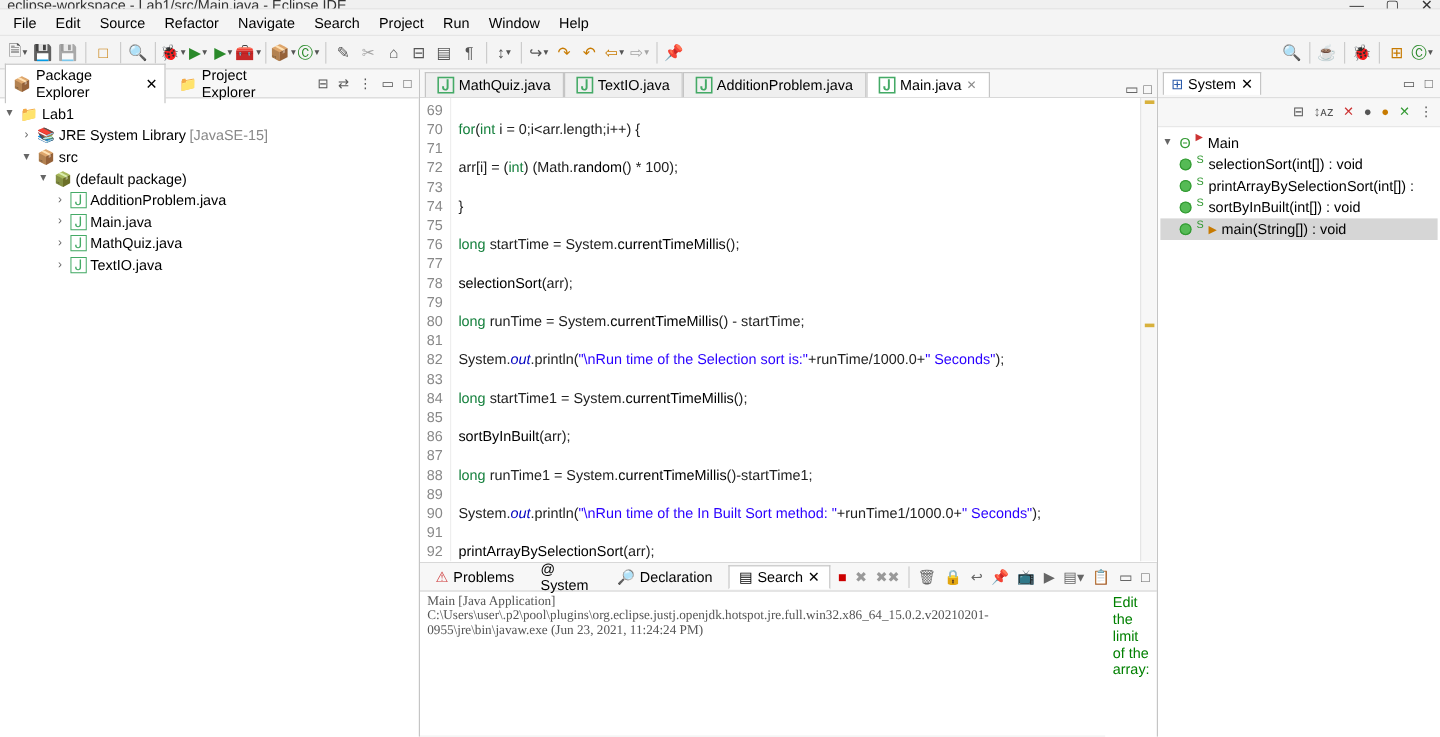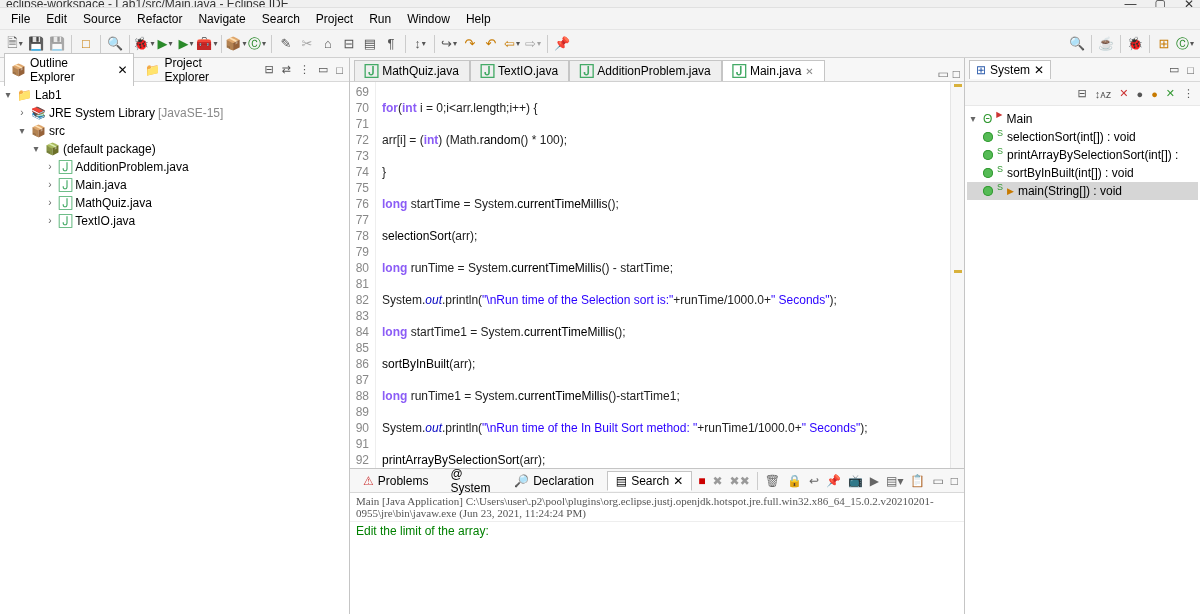--- a/index.html
+++ b/index.html
@@ -34,39 +34,39 @@
 .editorarea { flex:1; display:flex; flex-direction:column; min-width:0;}
 .edtabs { height:24px; background:#f7f7f7; border-bottom:1px solid #d0d0d0; display:flex; align-items:flex-end; padding-left:4px; gap:0; position:relative;}
 .edtab { padding:3px 10px; border:1px solid #c5c5c5; border-bottom:none; background:#efefef; font-size:11px; display:flex; align-items:center; gap:4px;}
 .edtab.active{ background:#fff;}
 .edtab .x{color:#888; font-size:10px;}
 .edtab .j{color:#4a6; font-weight:bold;}
 .edmm{ margin-left:auto; display:flex; gap:4px; padding-right:4px; font-size:11px; color:#666;}
 .editor { flex:1; display:flex; overflow:auto; font-family:Consolas,monospace; font-size:12px; line-height:16px; background:#fff; position:relative;}
 .gutter { width:26px; text-align:right; color:#888; padding:2px 6px 2px 2px; background:#fff; border-right:1px solid #eee; user-select:none;}
 .code { flex:1; padding:2px 6px; white-space:pre; color:#222;}
-.kw{color:#8b5cf6; font-weight:bold;}
+.kw{color:#15803d; font-weight:normal;}
 .str{color:#2a00ff;}
 .it{color:#000;}
 .fld{color:#0000c0; font-style:italic;}
 .ovstrip{ width:14px; background:#f7f7f7; border-left:1px solid #e5e5e5; position:relative;}
 .ovmark{position:absolute; right:2px; width:8px; height:3px;}
 .rightpane { width:236px; border-left:1px solid #c5c5c5; display:flex; flex-direction:column;}
 .outline-body{ flex:1; padding:4px 2px; line-height:18px; overflow:auto;}
 .out-row{display:flex; align-items:center; gap:4px; white-space:nowrap; font-size:11px;}
 .mgreen{ width:10px; height:10px; border-radius:50%; background:#5b5; display:inline-block; box-shadow:0 0 0 1px #393 inset;}
 .sup{ font-size:9px; color:#393; position:relative; top:-4px;}
 .sel{ background:#d6d6d6;}
 .bottompane{ height:146px; border-top:1px solid #c5c5c5; display:flex; flex-direction:column;}
 .bottabs{ height:24px; background:#f7f7f7; border-bottom:1px solid #d8d8d8; display:flex; align-items:center; padding:0 4px; gap:4px;}
 .btab{ padding:2px 8px; display:flex; align-items:center; gap:4px; border:1px solid transparent; font-size:11px;}
 .btab.active{ background:#fff; border:1px solid #c5c5c5; border-bottom-color:#fff;}
 .btoolbar{ margin-left:auto; display:flex; gap:3px; align-items:center;}
 .bico{ font-size:12px; color:#666; padding:0 2px;}
-.console{ flex:1; display:flex; flex-direction:column; font-family:Consolas,monospace; font-size:12px;}
+.console{ flex:1; display:flex; font-family:Consolas,monospace; font-size:12px;}
 .cinfo{ padding:2px 6px; color:#555; font-family:"Segoe UI"; font-size:11px; border-bottom:1px solid #eee;}
 .cbody{ flex:1; padding:2px 6px; color:#008000;}
 .tree .lvl1{padding-left:0;} .tree .lvl2{padding-left:14px;} .tree .lvl3{padding-left:28px;} .tree .lvl4{padding-left:42px;}
 .outline-body .lvl1{padding-left:0;} .outline-body .lvl2{padding-left:16px;}
 </style>
 </head>
 <body>
 
 <div class="titlebar">
   <span>eclipse-workspace - Lab1/src/Main.java - Eclipse IDE</span>
@@ -132,21 +132,21 @@
   <span class="tb-sep"></span>
   <span class="tb-ico orange">⊞</span>
   <span class="tb-ico green dd">Ⓒ</span>
 </div>
 
 <div class="mainrow">
   <div class="leftpane">
     <div class="viewhdr">
       <div class="tab">
           <span>📦</span>
-          <span>Outline Explorer</span>
+          <span>Package Explorer</span>
           <span class="x">✕</span>
         </div>
       <div class="tab inactive">
           <span>📁</span>
           <span>Project Explorer</span>
         </div>
       <span class="spacer"></span>
       <span class="mini">⊟</span>
       <span class="mini">⇄</span>
       <span class="mini">⋮</span>

